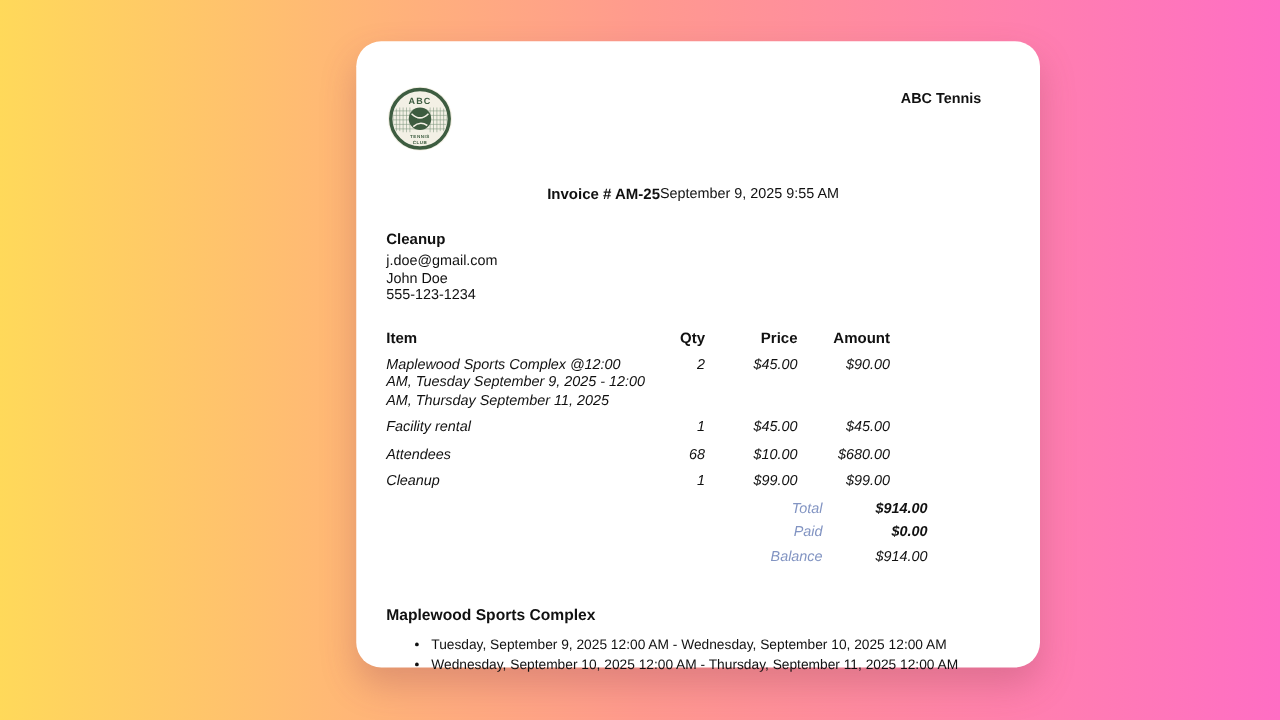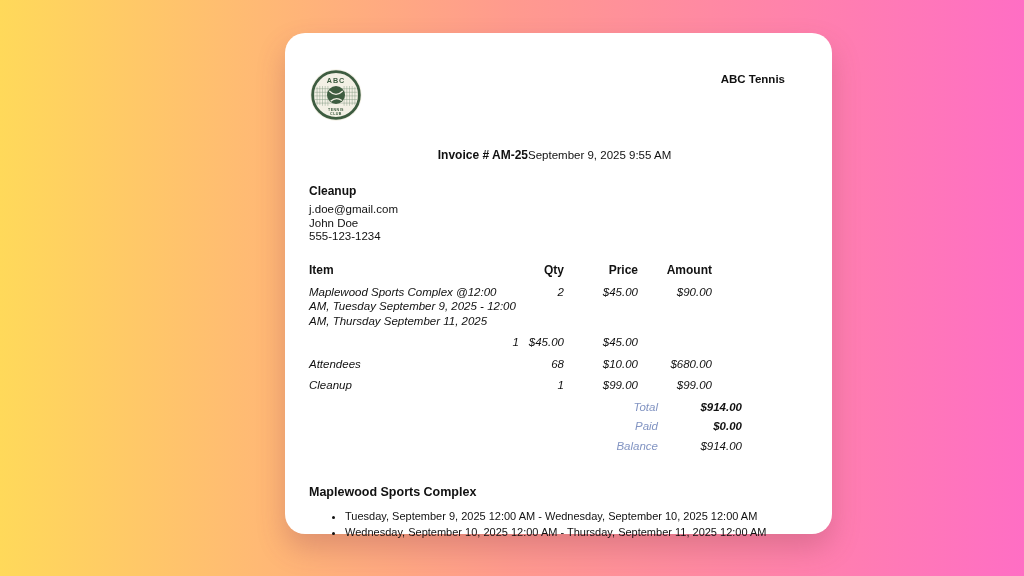--- a/index.html
+++ b/index.html
@@ -114,20 +114,21 @@
     </div>
     <div>
   <div class="tgrid trow">
     <div class="c-item">Maplewood Sports Complex @12:00 AM, Tuesday September 9, 2025 - 12:00 AM, Thursday September 11, 2025</div>
     <div class="c-qty">2</div>
     <div class="c-price">$45.00</div>
     <div class="c-amount">$90.00</div>
   </div>
 
   <div class="tgrid trow">
+    <div class="c-item">Facility rental</div>
     <div class="c-qty">1</div>
     <div class="c-price">$45.00</div>
     <div class="c-amount">$45.00</div>
   </div>
 
   <div class="tgrid trow">
     <div class="c-item">Attendees</div>
     <div class="c-qty">68</div>
     <div class="c-price">$10.00</div>
     <div class="c-amount">$680.00</div>

